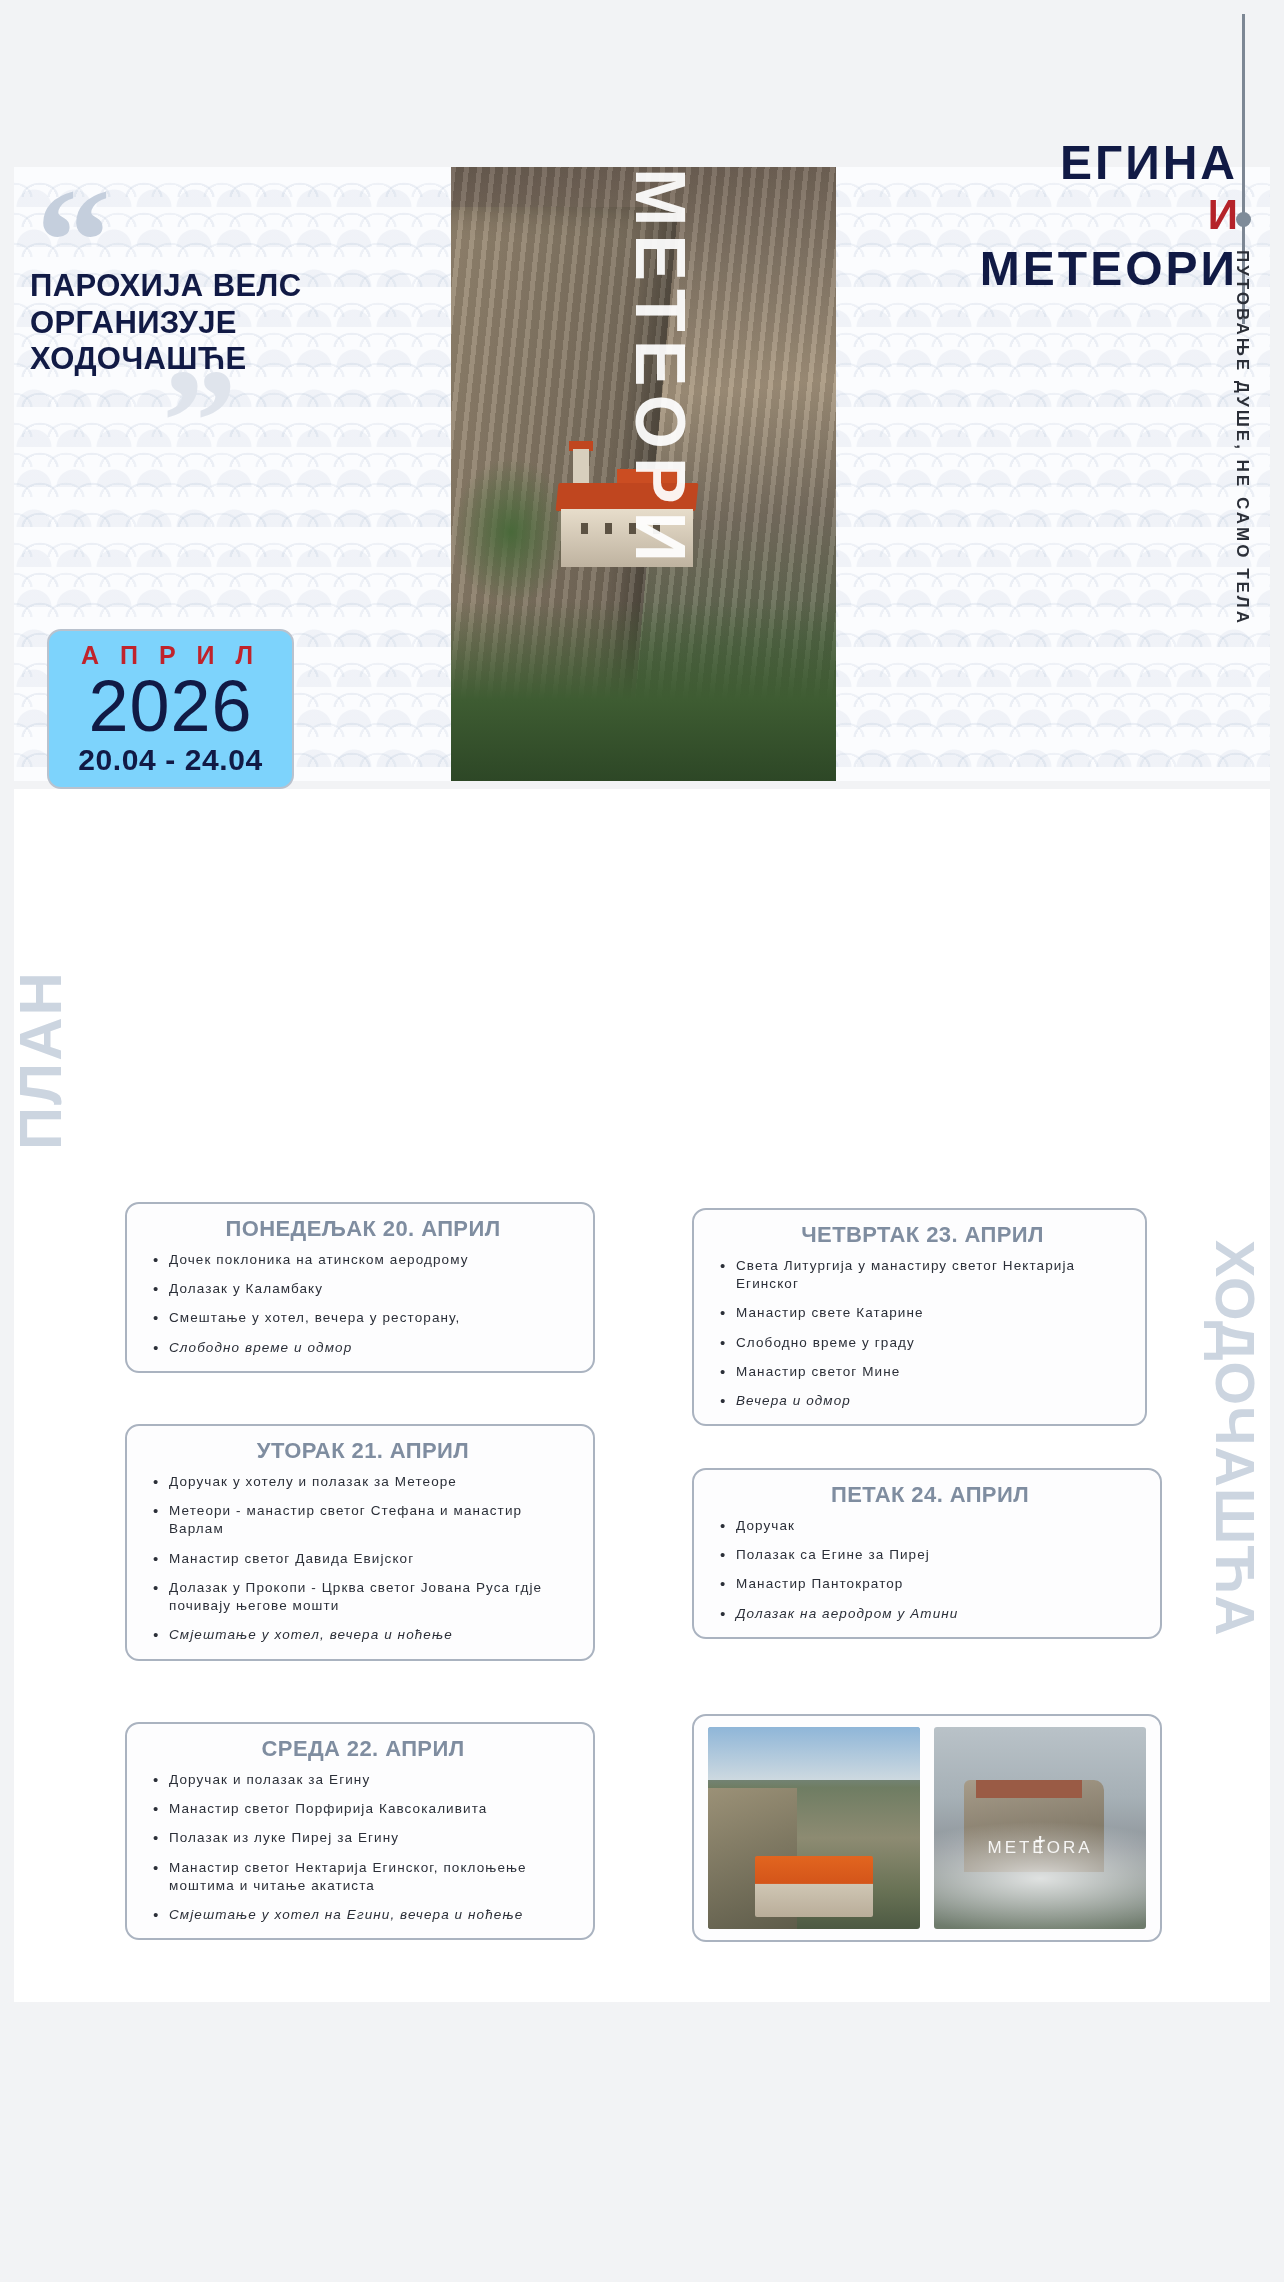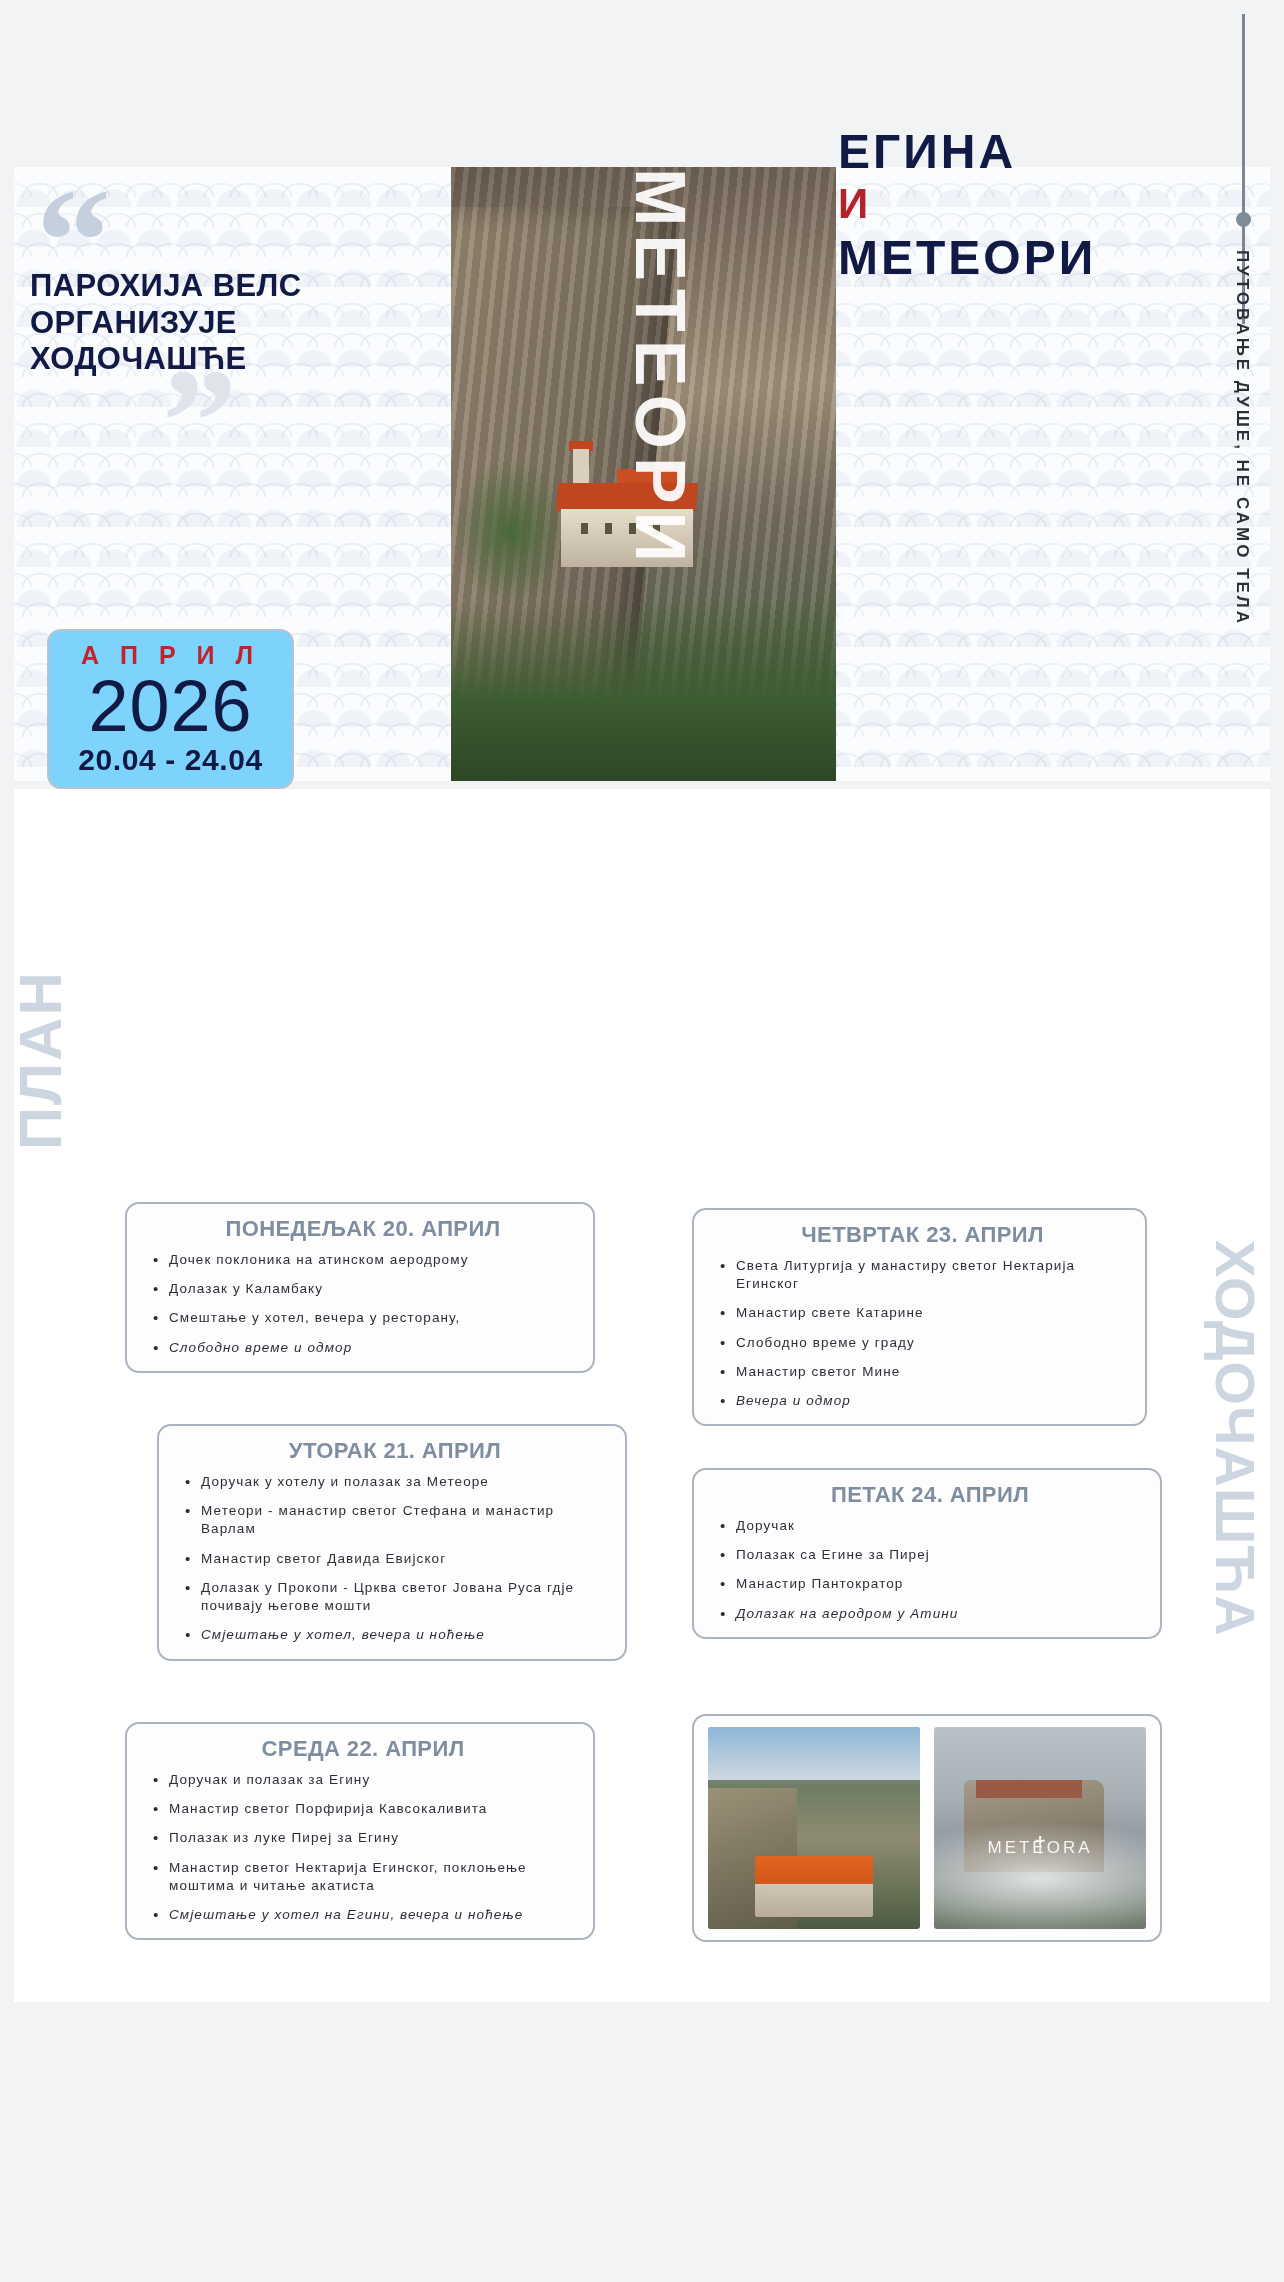--- a/index.html
+++ b/index.html
@@ -98,21 +98,21 @@
     position: absolute; left: 700px; top: 168px; height: 60px; width: 600px;
     transform: rotate(90deg); transform-origin: left top;
     font-size: 70px; font-weight: 700; letter-spacing: 8px;
     color: rgba(255,255,255,.93);
     text-shadow: 0 0 3px rgba(0,0,0,.25);
     white-space: nowrap;
     mix-blend-mode: screen;
   }
 
   .title-right {
-    position: absolute; left: 838px; top: 124px; width: 400px; text-align: left;
+    position: absolute; left: 838px; top: 135px; width: 400px; text-align: right;
   }
   .t-egina { color: #111a45; font-size: 48px; font-weight: 700; letter-spacing: 3px; line-height: 1.15; }
   .t-i { color: #b5232a; font-size: 42px; font-weight: 700; line-height: 1.2; }
   .t-met { color: #111a45; font-size: 48px; font-weight: 700; letter-spacing: 3px; line-height: 1.15; }
 
   .rail { position: absolute; left: 1242px; top: 14px; width: 3px; height: 310px; background: #7d8794; }
   .rail-dot { position: absolute; left: 1236px; top: 212px; width: 15px; height: 15px; border-radius: 50%; background: #7e8b99; }
   .rail-text {
     position: absolute; left: 1252px; top: 250px;
     transform: rotate(90deg); transform-origin: left top;
@@ -166,21 +166,21 @@
     position: relative; color: #2b2f38;
     font-size: 13.5px; line-height: 1.35; letter-spacing: 1.1px;
     padding-left: 20px; margin-bottom: 11px;
   }
   .day-list li:last-child { margin-bottom: 0; font-style: italic; }
   .day-list li::before {
     content: "•"; position: absolute; left: 4px; top: -1px; font-size: 15px; color: #2b2f38;
   }
 
   .c-mon  { left: 125px; top: 1202px;  width: 470px; }
-  .c-tue  { left: 125px; top: 1424px;  width: 470px; margin-left: 32px; }
+  .c-tue  { left: 125px; top: 1424px;  width: 470px; }
   .c-wed  { left: 125px; top: 1722px;  width: 470px; }
   .c-thu  { left: 692px; top: 1208px;  width: 455px; }
   .c-fri  { left: 692px; top: 1468px;  width: 470px; }
 
   .photo-card {
     position: absolute; left: 692px; top: 1714px; width: 470px; height: 228px;
     background: #fdfdfe; border: 2px solid #aab3c0; border-radius: 14px;
     display: flex; gap: 14px; padding: 11px 14px; overflow: hidden;
   }
   .ph { flex: 1; border-radius: 3px; position: relative; overflow: hidden; }

